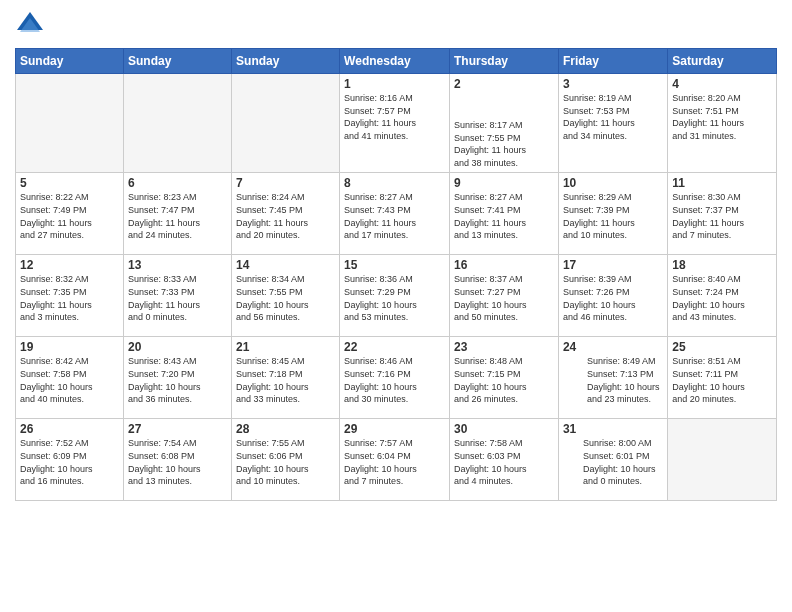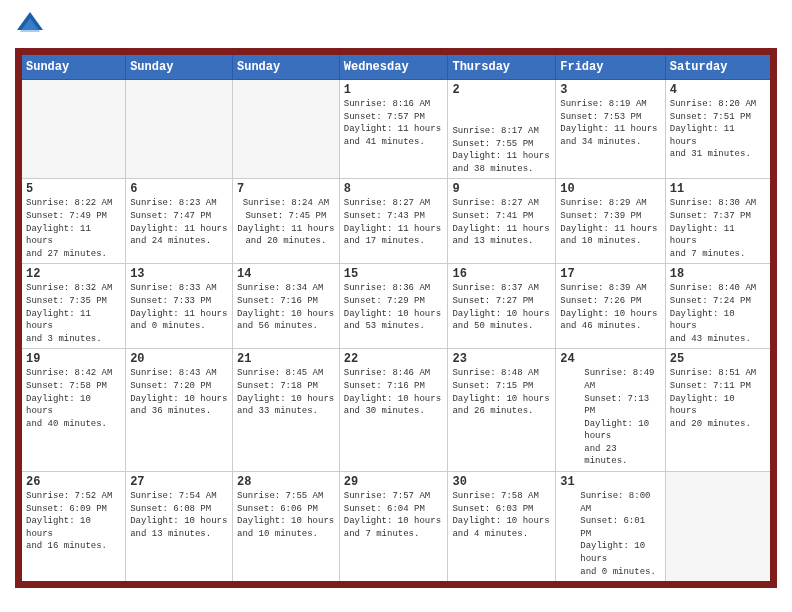--- a/index.html
+++ b/index.html
@@ -53,22 +53,21 @@
       font-weight: normal;
       color: #333;
     }
     .location {
       font-size: 14px;
       color: #555;
     }
     .calendar {
       width: 100%;
       border-collapse: collapse;
-      border: 7px solid #7f1d1d;
-      font-family: Liberation Mono, monospace;
+      border: 1px solid #7f1d1d;
     }
     .calendar th {
       background: #3a6fbd;
       color: #fff;
       font-size: 12px;
       font-weight: bold;
       padding: 5px 4px;
       text-align: left;
       border: 1px solid #2a5aaa;
     }
@@ -173,21 +172,21 @@
           </td>
           <td>
             <div class="day-number">6</div>
             <div class="day-info" style="white-space: pre-line;">Sunrise: 8:23 AM
 Sunset: 7:47 PM
 Daylight: 11 hours
 and 24 minutes.</div>
           </td>
           <td>
             <div class="day-number">7</div>
-            <div class="day-info" style="white-space: pre-line; text-align: center;">Sunrise: 8:24 AM
+            <div class="day-info" style="white-space: pre-line;">Sunrise: 8:24 AM
 Sunset: 7:45 PM
 Daylight: 11 hours
 and 20 minutes.</div>
           </td>
           <td>
             <div class="day-number">8</div>
             <div class="day-info" style="white-space: pre-line;">Sunrise: 8:27 AM
 Sunset: 7:43 PM
 Daylight: 11 hours
 and 17 minutes.</div>
@@ -225,21 +224,21 @@
           <td>
             <div class="day-number">13</div>
             <div class="day-info" style="white-space: pre-line;">Sunrise: 8:33 AM
 Sunset: 7:33 PM
 Daylight: 11 hours
 and 0 minutes.</div>
           </td>
           <td>
             <div class="day-number">14</div>
             <div class="day-info" style="white-space: pre-line;">Sunrise: 8:34 AM
-Sunset: 7:16 PM
+Sunset: 7:55 PM
 Daylight: 10 hours
 and 56 minutes.</div>
           </td>
           <td>
             <div class="day-number">15</div>
             <div class="day-info" style="white-space: pre-line;">Sunrise: 8:36 AM
 Sunset: 7:29 PM
 Daylight: 10 hours
 and 53 minutes.</div>
           </td>

